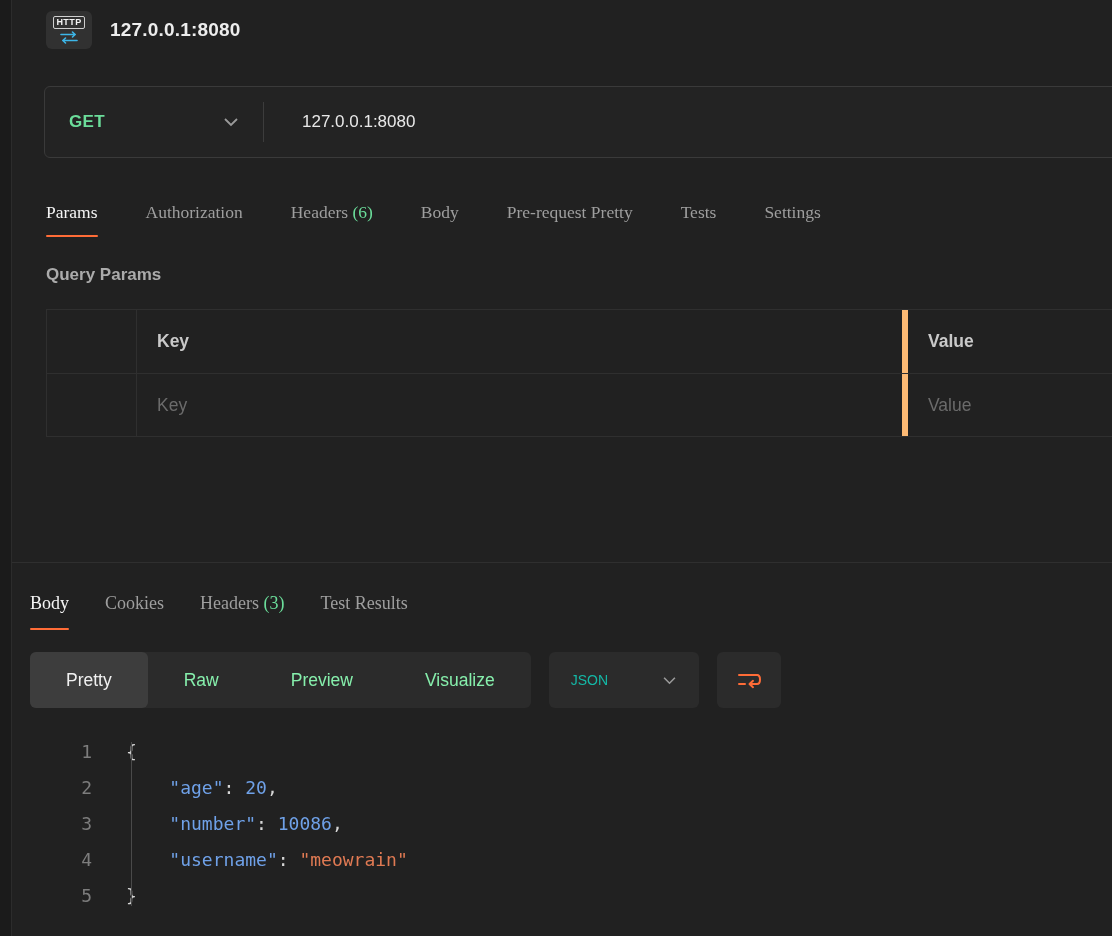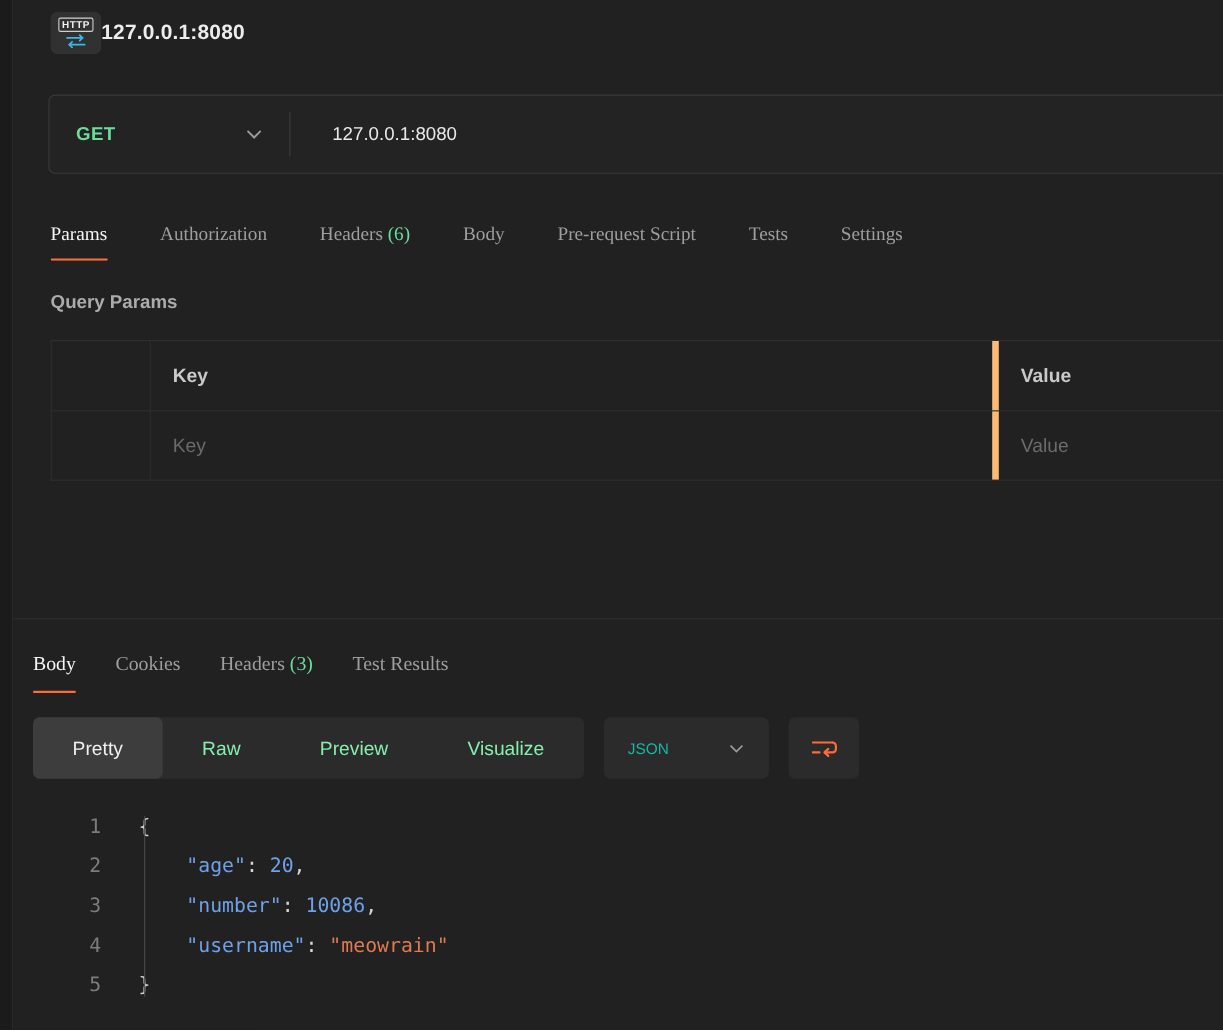--- a/index.html
+++ b/index.html
@@ -8,21 +8,21 @@
     width: 1112px; height: 936px;
     font-family: "Liberation Sans", sans-serif;
     overflow: hidden;
     color: #e8e8e8;
   }
   .app { display: flex; width: 100%; height: 100%; }
   .left-strip { width: 12px; flex: none; background: #1b1b1b; border-right: 1px solid #2c2c2c; }
   .content { flex: 1; position: relative; overflow: hidden; }
 
   
-  .req-header { display: flex; align-items: center; padding: 8px 0 0 34px; height: 52px; }
+  .req-header { display: flex; align-items: center; gap: 18px; padding: 8px 0 0 34px; height: 52px; }
   .http-badge {
     width: 46px; height: 38px; background: #313131; border-radius: 6px;
     display: flex; flex-direction: column; align-items: center; justify-content: center; gap: 2px;
     flex: none;
   }
   .http-badge .badge-label {
     font-size: 9px; font-weight: bold; color: #f2f2f2;
     border: 1px solid #cfcfcf; border-radius: 2px; padding: 0 2px; line-height: 11px; letter-spacing: .4px;
   }
   .page-title { font-size: 19px; font-weight: 700; color: #ededed; letter-spacing: .2px; }
@@ -134,21 +134,21 @@
       </button>
       <div class="url-divider"></div>
       <input class="url-input" type="text" value="127.0.0.1:8080" style="">
     </div>
 
     <nav class="req-tabs" id="req-tabs">
         <button class="tab active"><span class="tab-label">Params</span></button>
         <button class="tab"><span class="tab-label">Authorization</span></button>
         <button class="tab"><span class="tab-label">Headers</span><span class="count">&nbsp;(6)</span></button>
         <button class="tab"><span class="tab-label">Body</span></button>
-        <button class="tab"><span class="tab-label">Pre-request Script</span></button>
+        <button class="tab"><span class="tab-label">Pre-request Pretty</span></button>
         <button class="tab"><span class="tab-label">Tests</span></button>
         <button class="tab"><span class="tab-label">Settings</span></button>
       </nav>
 
     <h2 class="qp-heading">Query Params</h2>
     <div class="qp-table">
       <div class="qp-row">
         <div class="qp-cell check"></div>
         <div class="qp-cell key qp-header-text">Key</div>
         <div class="qp-cell value qp-header-text">Value</div>

